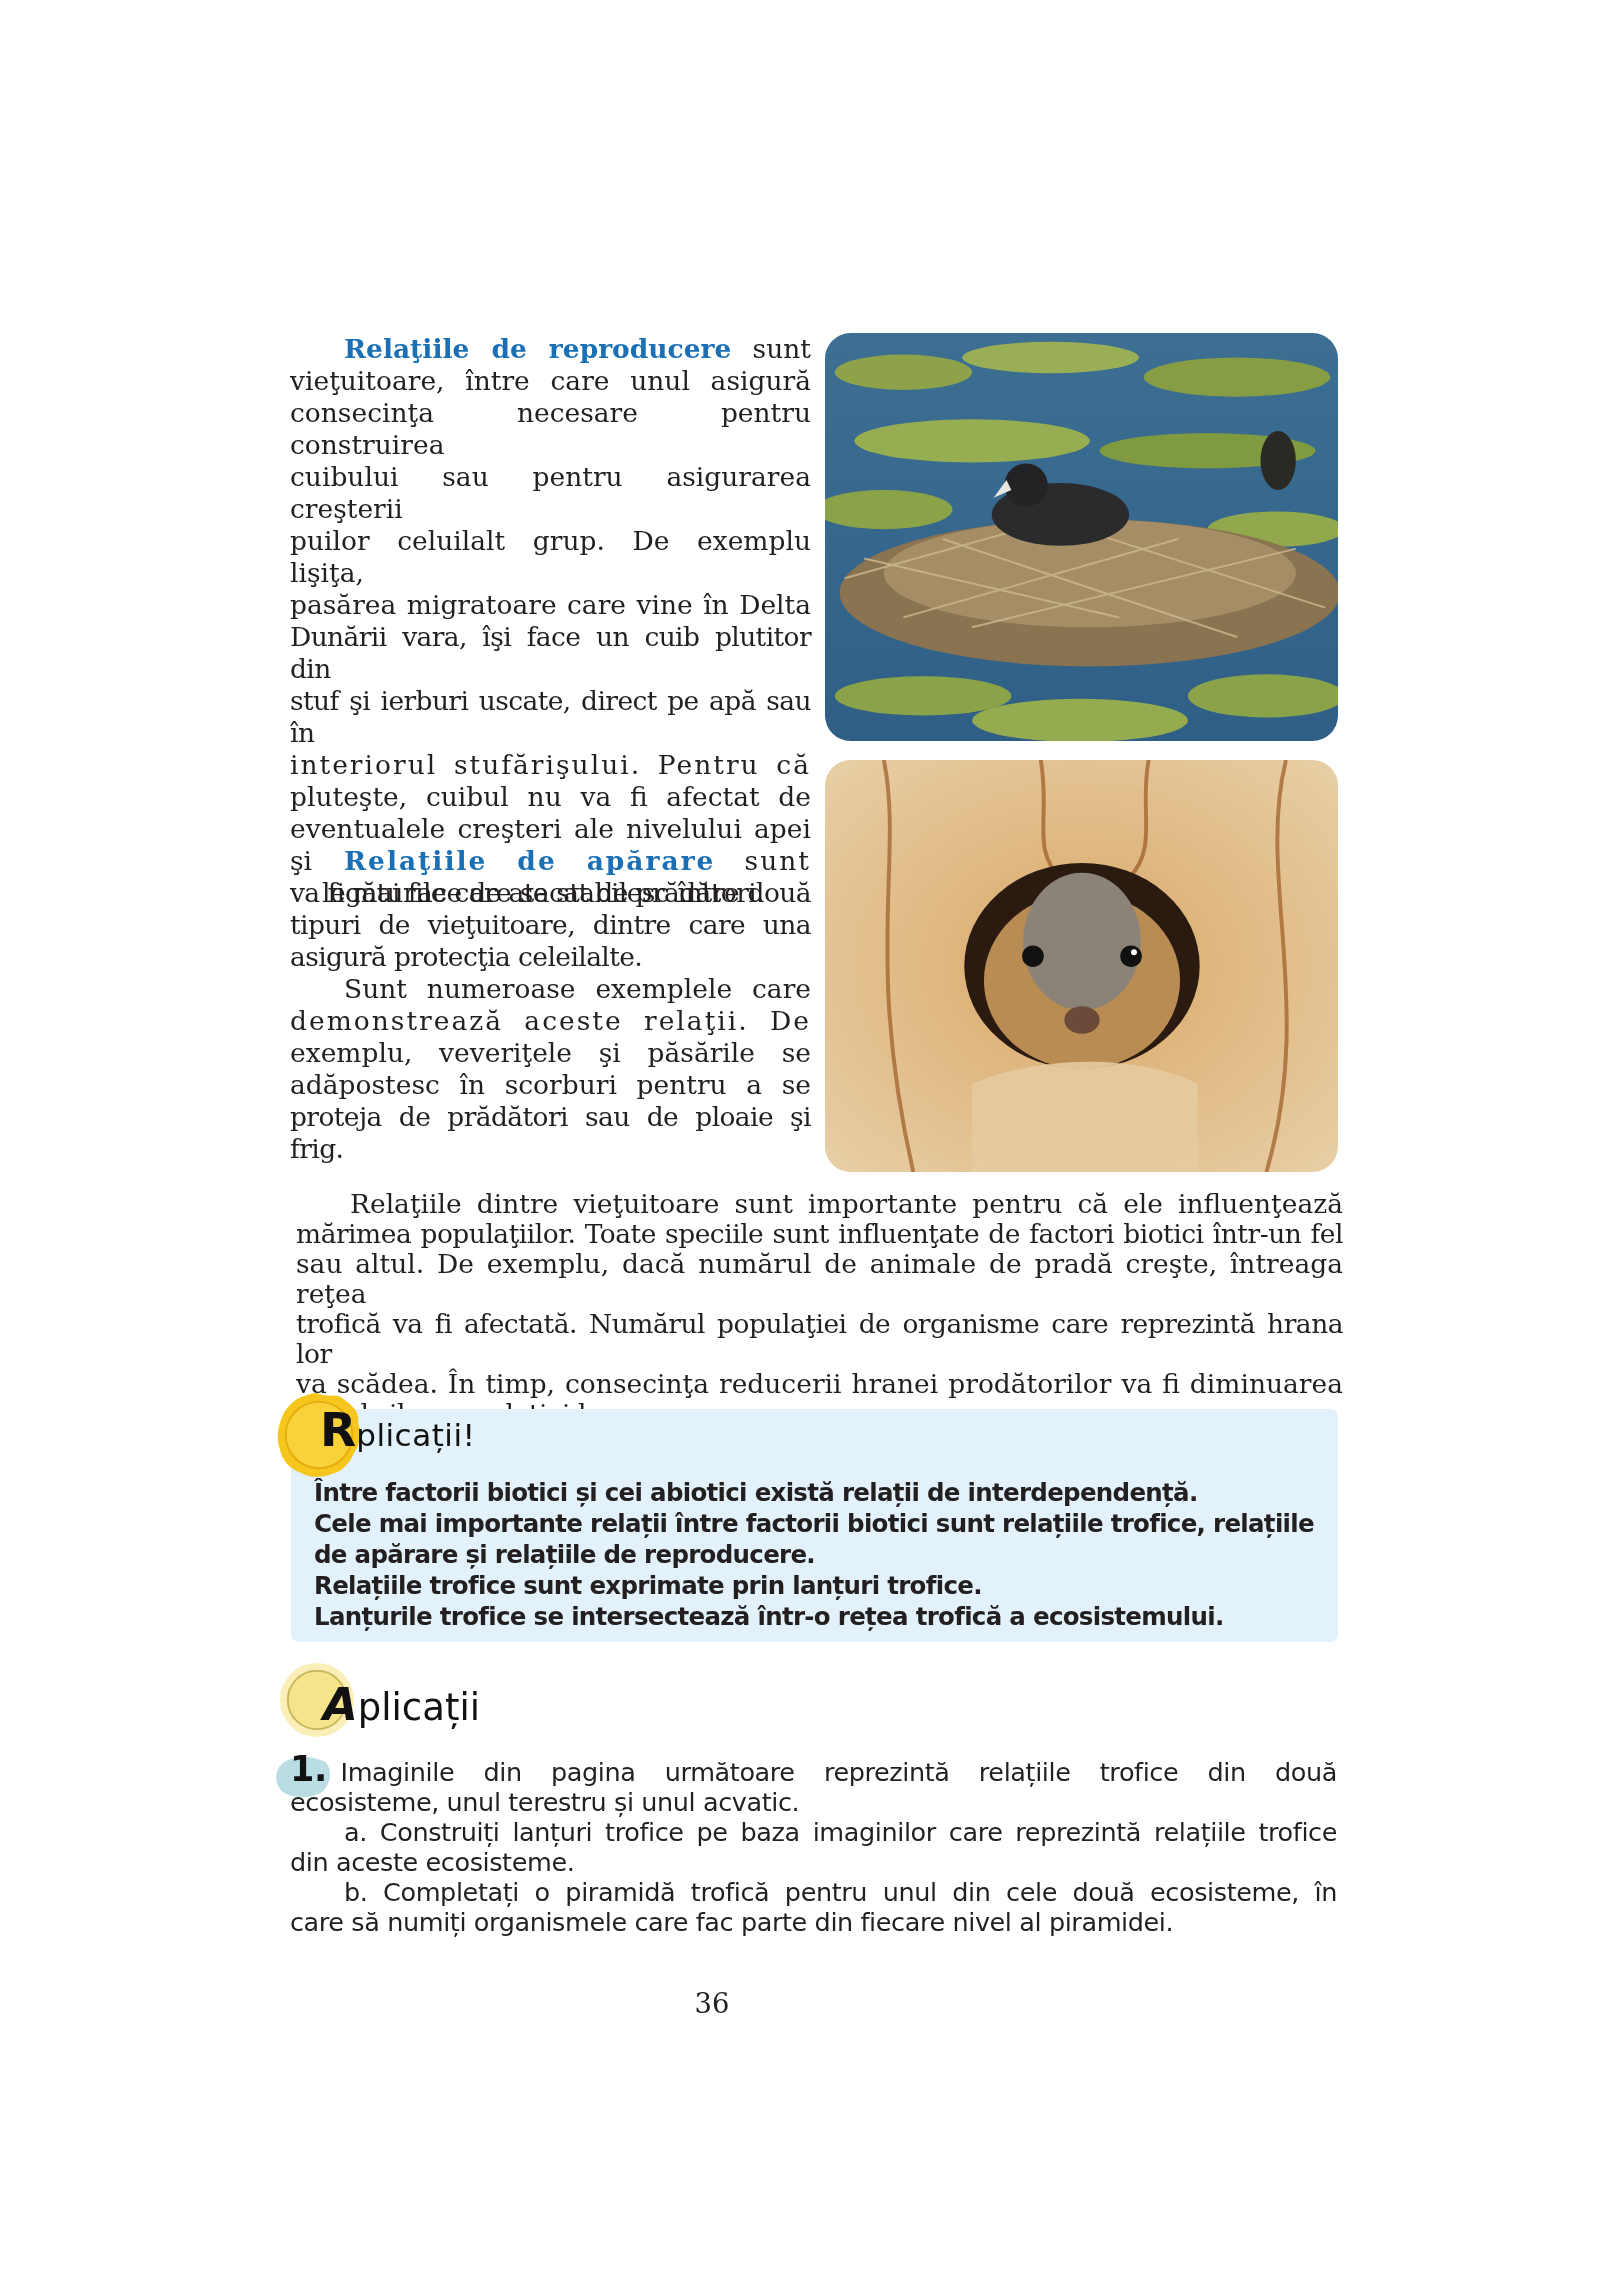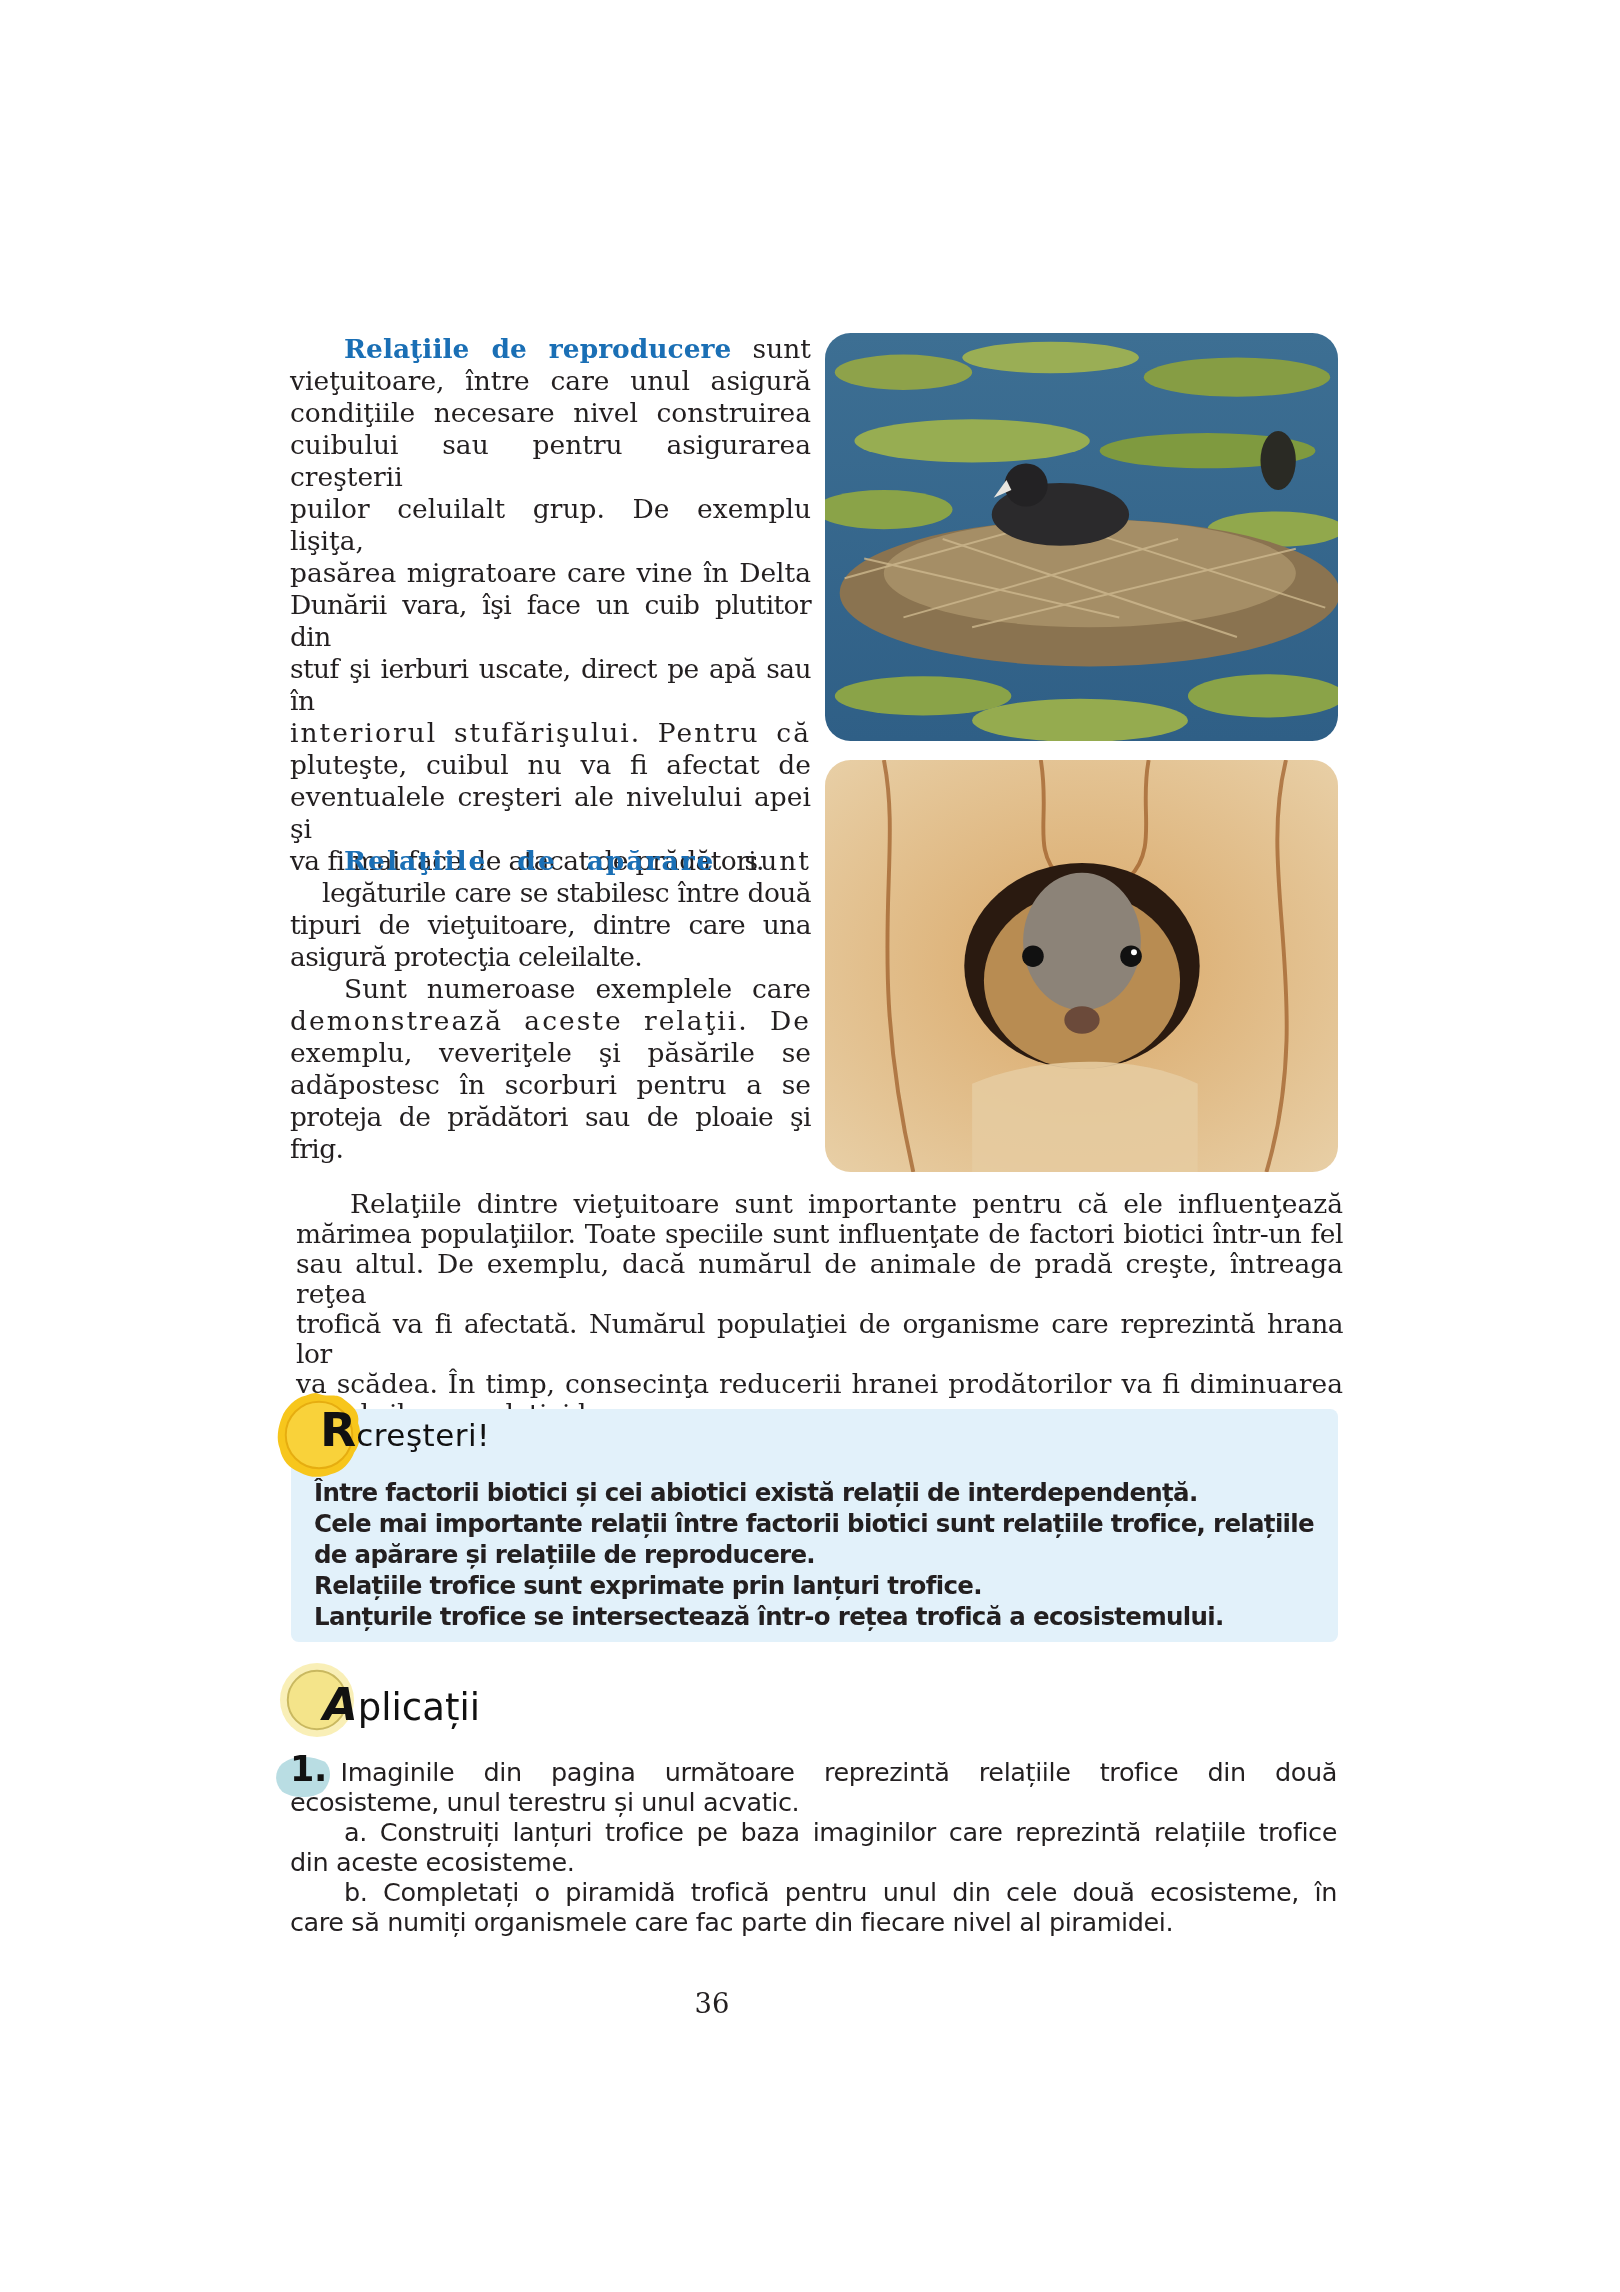--- a/index.html
+++ b/index.html
@@ -46,21 +46,21 @@
     .num-bg { position: absolute; left: 274px; top: 1754px; width: 59px; height: 45px; }
 
     .page-num { left: 0; width: 1424px; top: 1988px; text-align: center; font-size: 27.4px; }
   </style>
 </head>
 <body>
 
 <div class="abs col-left serif" style="top:333px;">
   <p class="para" style="text-align-last: justify;"><span class="term">Relaţiile de reproducere</span><span> sunt</span></p>
   <p class="para noindent" style="text-align-last: justify;">vieţuitoare, între care unul asigură</p>
-  <p class="para noindent" style="text-align-last: justify;">condiţiile necesare nivel construirea</p>
+  <p class="para noindent" style="text-align-last: justify;">consecinţa necesare pentru construirea</p>
   <p class="para noindent" style="text-align-last: justify;">cuibului sau pentru asigurarea creşterii</p>
   <p class="para noindent" style="text-align-last: justify;">puilor celuilalt grup. De exemplu lişiţa,</p>
   <p class="para noindent" style="text-align-last: justify;">pasărea migratoare care vine în Delta</p>
   <p class="para noindent tight" style="text-align-last: justify;">Dunării vara, îşi face un cuib plutitor din</p>
   <p class="para noindent tight" style="text-align-last: justify;">stuf şi ierburi uscate, direct pe apă sau în</p>
   <p class="para noindent spaced" style="text-align-last: justify;">interiorul stufărişului. Pentru că</p>
   <p class="para noindent" style="text-align-last: justify;">pluteşte, cuibul nu va fi afectat de</p>
   <p class="para noindent" style="text-align-last: justify;">eventualele creşteri ale nivelului apei şi</p>
   <p class="para noindent tight">va fi mai face de atacat de prădători.</p>
 </div>
@@ -151,21 +151,21 @@
   <p style="text-align-last: justify;">va scădea. În timp, consecinţa reducerii hranei prodătorilor va fi diminuarea</p>
   <p style="letter-spacing:-0.5px;">membrilor populaţiei lor.</p>
 </div>
 
 <div class="abs retineti-box"></div>
 <svg class="abs badge-sun" viewBox="0 0 92 92">
   <path d="M46 4 C56 8 64 2 72 10 C80 16 88 22 86 34 C90 44 88 56 82 64 C78 74 70 84 58 86 C48 90 36 90 26 84 C16 80 8 72 6 60 C2 50 4 38 8 28 C12 18 22 8 32 6 C38 4 42 2 46 4 Z" fill="#f7c61c"></path>
   <circle cx="46" cy="46" r="34" fill="#f9d23a" stroke="#e6ad10" stroke-width="2"></circle>
 </svg>
 <div class="abs box-title">
-  <span class="big">R</span><span class="rest">creşteri!</span>
+  <span class="big">R</span><span class="rest">plicații!</span>
 </div>
 <div class="abs box-lines sans">
   <p>Între factorii biotici și cei abiotici există relații de interdependență.</p>
   <p>Cele mai importante relații între factorii biotici sunt relațiile trofice, relațiile</p>
   <p>de apărare și relațiile de reproducere.</p>
   <p>Relațiile trofice sunt exprimate prin lanțuri trofice.</p>
   <p>Lanțurile trofice se intersectează într-o rețea trofică a ecosistemului.</p>
 </div>
 
 <svg class="abs badge-moon" viewBox="0 0 78 78">

